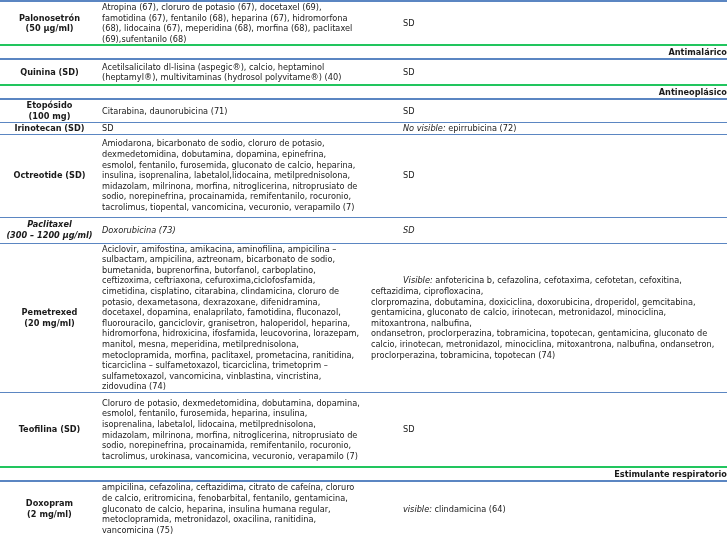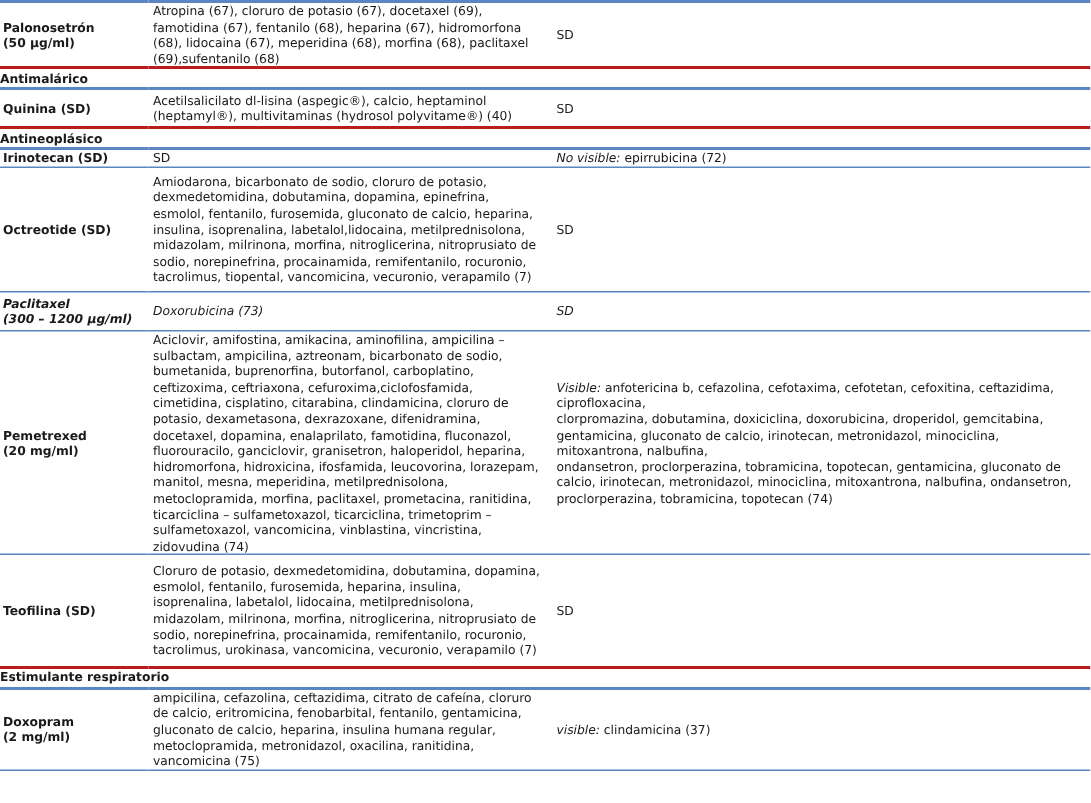--- a/index.html
+++ b/index.html
@@ -2,27 +2,27 @@
 <html><head>
 <meta charset="utf-8">
 <style>
   html, body { margin: 0; padding: 0; background: #ffffff; }
   body { width: 727px; height: 535px; overflow: hidden; font-family: "DejaVu Sans", sans-serif; color: #1a1a1a; }
   table { border-collapse: collapse; width: 727px; table-layout: fixed; font-size: 8.2px; line-height: 10.6px; }
   col.c1 { width: 99px; }
   col.c2 { width: 265px; }
   col.c3 { width: 363px; }
   td { vertical-align: middle; padding: 0 3px 0 3px; border-bottom: 1px solid #5b86c2; }
-  td.drug { font-weight: bold; padding: 0 2px; }
+  td.drug { text-align: center; font-weight: bold; padding: 0 2px; }
   td.compat { padding-left: 3px; }
   td.incompat { padding-left: 7px; }
-  tr.cat td { text-align: left; font-weight: bold; border-top: 2px solid #b91c1c; border-bottom: 2px solid #5b86c2; height: 12px; padding: 0; }
+  tr.cat td { text-align: right; font-weight: bold; border-top: 2px solid #22c55e; border-bottom: 2px solid #5b86c2; height: 12px; padding: 0; }
   tr.first td { border-top: 2px solid #5b86c2; }
   .pre { white-space: pre-line; }
-  i { font-style: italic; }
+  i { font-style: italic; margin-left: 32px; }
 </style>
 </head>
 <body>
 
 <table>
   <colgroup>
       <col class="c1">
       <col class="c2">
       <col class="c3">
     </colgroup>
@@ -36,20 +36,26 @@
       <tr class="cat">
         <td colspan="3">Antimalárico</td>
       </tr>
       <tr style="height: 26px;">
         <td class="drug pre">Quinina (SD)</td>
         <td class="compat">Acetilsalicilato dl-lisina (aspegic®), calcio, heptaminol (heptamyl®), multivitaminas (hydrosol polyvitame®) (40)</td>
         <td class="incompat pre"><i></i><span>SD</span></td>
       </tr>
       <tr class="cat">
         <td colspan="3">Antineoplásico</td>
+      </tr>
+      <tr style="height: 22px;">
+        <td class="drug pre">Etopósido
+(100 mg)</td>
+        <td class="compat">Citarabina, daunorubicina (71)</td>
+        <td class="incompat pre"><i></i><span>SD</span></td>
       </tr>
       <tr style="height: 12px;">
         <td class="drug pre">Irinotecan (SD)</td>
         <td class="compat">SD</td>
         <td class="incompat pre"><i>No visible:</i><span> epirrubicina (72)</span></td>
       </tr>
       <tr style="height: 83px;">
         <td class="drug pre">Octreotide (SD)</td>
         <td class="compat">Amiodarona, bicarbonato de sodio, cloruro de potasio, dexmedetomidina, dobutamina, dopamina, epinefrina, esmolol, fentanilo, furosemida, gluconato de calcio, heparina, insulina, isoprenalina, labetalol,lidocaina, metilprednisolona, midazolam, milrinona, morfina, nitroglicerina, nitroprusiato de sodio, norepinefrina, procainamida, remifentanilo, rocuronio, tacrolimus, tiopental, vancomicina, vecuronio, verapamilo (7)</td>
         <td class="incompat pre"><i></i><span>SD</span></td>
@@ -73,16 +79,16 @@
         <td class="compat">Cloruro de potasio, dexmedetomidina, dobutamina, dopamina, esmolol, fentanilo, furosemida, heparina, insulina, isoprenalina, labetalol, lidocaina, metilprednisolona, midazolam, milrinona, morfina, nitroglicerina, nitroprusiato de sodio, norepinefrina, procainamida, remifentanilo, rocuronio, tacrolimus, urokinasa, vancomicina, vecuronio, verapamilo (7)</td>
         <td class="incompat pre"><i></i><span>SD</span></td>
       </tr>
       <tr class="cat">
         <td colspan="3">Estimulante respiratorio</td>
       </tr>
       <tr style="height: 52px;">
         <td class="drug pre">Doxopram
 (2 mg/ml)</td>
         <td class="compat">ampicilina, cefazolina, ceftazidima, citrato de cafeína, cloruro de calcio, eritromicina, fenobarbital, fentanilo, gentamicina, gluconato de calcio, heparina, insulina humana regular, metoclopramida, metronidazol, oxacilina, ranitidina, vancomicina (75)</td>
-        <td class="incompat pre"><i>visible:</i><span> clindamicina (37)</span></td>
+        <td class="incompat pre"><i>visible:</i><span> clindamicina (64)</span></td>
       </tr>
     </tbody>
 </table>
 
 </body></html>

